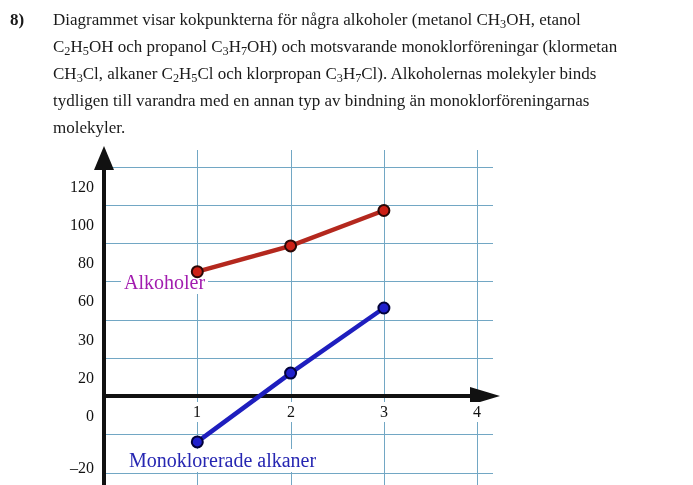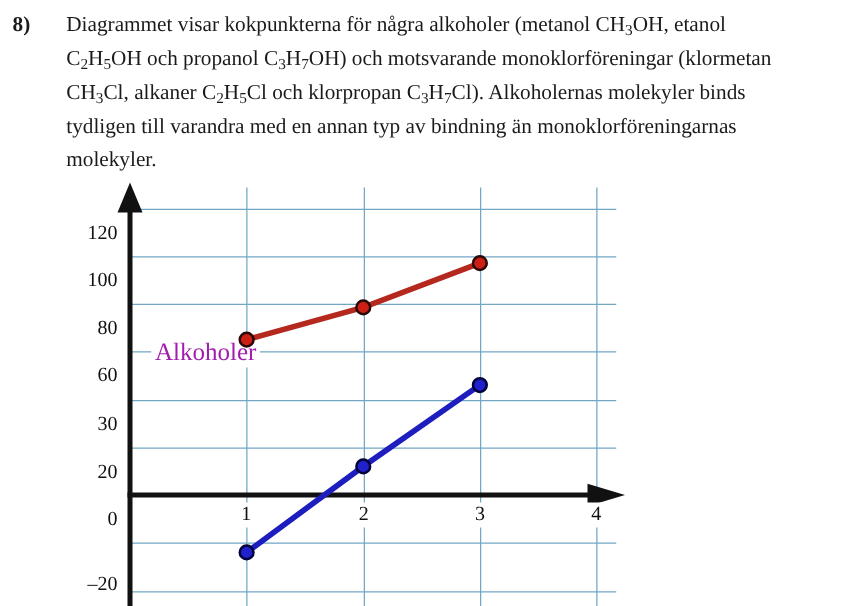--- a/index.html
+++ b/index.html
@@ -108,20 +108,21 @@
       <div class="ytick" style="top: 240px;">0</div>
       <div class="ytick" style="top: 292px;">–20</div>
       <div class="ytick" style="top: 317px;">–20</div>
       <div class="xtick" style="left: 185px;">1</div>
       <div class="xtick" style="left: 279px;">2</div>
       <div class="xtick" style="left: 372px;">3</div>
       <div class="xtick" style="left: 465px;">4</div>
     </div>
 
   <div class="series-label label-alcohols">Alkoholer</div>
+  <div class="series-label label-alkanes">Monoklorerade alkaner</div>
 
 
   <svg class="series-svg" id="series-svg" width="693" height="340">
       <polyline points="197.3,126.7 290.6,100.9 383.9,65.5" fill="none" stroke="#b4281e" stroke-width="4.5" stroke-linecap="round"></polyline>
       <circle cx="197.3" cy="126.7" r="5.5" fill="#cc2016" stroke="#2a0806" stroke-width="2"></circle>
       <circle cx="290.6" cy="100.9" r="5.5" fill="#cc2016" stroke="#2a0806" stroke-width="2"></circle>
       <circle cx="383.9" cy="65.5" r="5.5" fill="#cc2016" stroke="#2a0806" stroke-width="2"></circle>
       <polyline points="197.3,296.9 290.6,228.1 383.9,163.0" fill="none" stroke="#1e1ebe" stroke-width="4.5" stroke-linecap="round"></polyline>
       <circle cx="197.3" cy="296.9" r="5.5" fill="#2020cc" stroke="#02023a" stroke-width="2"></circle>
       <circle cx="290.6" cy="228.1" r="5.5" fill="#2020cc" stroke="#02023a" stroke-width="2"></circle>

